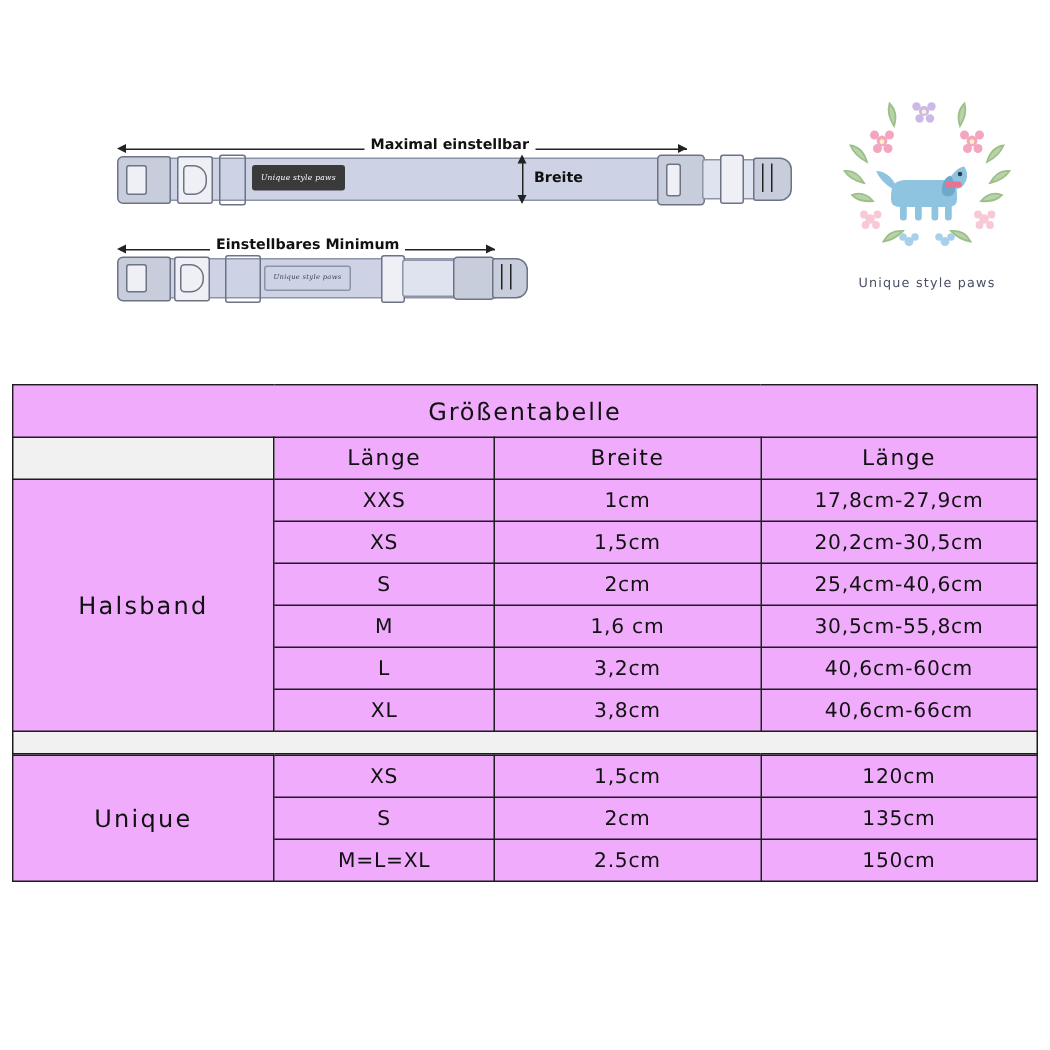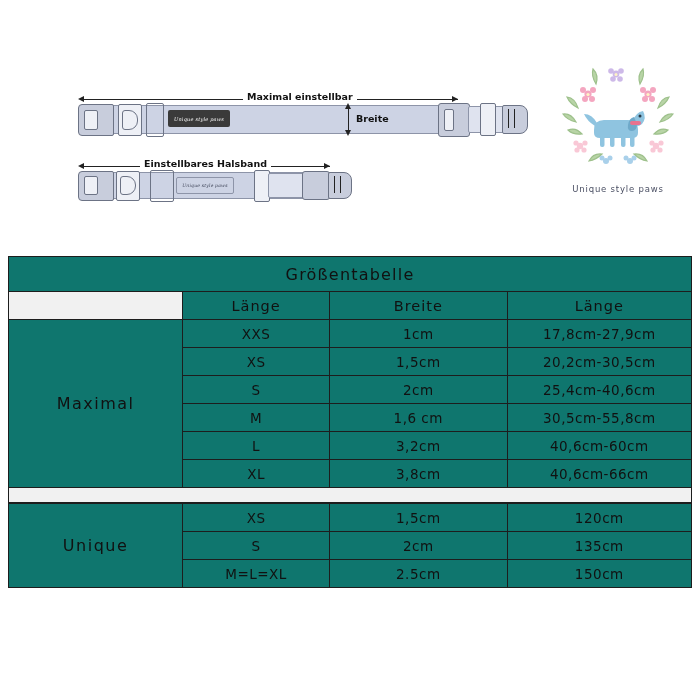--- a/index.html
+++ b/index.html
@@ -154,21 +154,21 @@
     border-collapse: collapse;
     width: 100%;
     table-layout: fixed;
   }
   td, th {
     border: 1px solid #1d1d1d;
     text-align: center;
     font-family: "DejaVu Sans", sans-serif;
     font-size: 13.5px;
     color: #111;
-    background: #0f766e;
+    background: #f0abfc;
     padding: 0;
     height: 27px;
     font-weight: normal;
     letter-spacing: 0.5px;
   }
   .title-row td {
     height: 34px;
     font-size: 16px;
     letter-spacing: 1.2px;
   }
@@ -252,21 +252,21 @@
       <div class="buckle" style="left:254px; top:170px; width:14px; height:30px;"></div>
       <div class="collar-strap light" style="left:268px; top:173px; width:34px; height:23px;"></div>
       <div class="buckle dark" style="left:302px; top:171px; width:26px; height:27px; border-radius:3px;"></div>
       <div class="buckle dark" style="left:328px; top:172px; width:22px; height:25px; border-radius:2px 8px 8px 2px;"></div>
       <div class="dim-tick" style="left:334px; top:176px; height:17px;"></div>
       <div class="dim-tick" style="left:340px; top:176px; height:17px;"></div>
 
       <div class="dim-line" style="left:80px; top:166px; width:250px;"></div>
       <div class="arrow-left" style="left:78px; top:163px;"></div>
       <div class="arrow-right" style="left:324px; top:163px;"></div>
-      <div class="dim-text" style="left:140px; top:158px;">Einstellbares Halsband</div>
+      <div class="dim-text" style="left:140px; top:158px;">Einstellbares Minimum</div>
     </div>
 
     <div class="logo">
       <svg width="120" height="118" viewBox="0 0 120 118">
 
         <g>
 
           <g stroke="#9dc08b" stroke-width="1.2" fill="none">
             <path d="M20,48 q-8,-4 -11,-11 q8,1 11,11 z" fill="#b8d4a6"></path>
             <path d="M18,62 q-9,-2 -13,-8 q8,-1 13,8 z" fill="#b8d4a6"></path>
@@ -362,21 +362,21 @@
         <tr class="title-row">
           <td colspan="4">Größentabelle</td>
         </tr>
         <tr class="head-row">
           <td class="blank-cell"></td>
           <td>Länge</td>
           <td>Breite</td>
           <td>Länge</td>
         </tr>
         <tr>
-          <td class="rowlabel" rowspan="6">Maximal</td>
+          <td class="rowlabel" rowspan="6">Halsband</td>
           <td>XXS</td>
           <td>1cm</td>
           <td>17,8cm-27,9cm</td>
         </tr>
         <tr>
           <td>XS</td>
           <td>1,5cm</td>
           <td>20,2cm-30,5cm</td>
         </tr>
         <tr>

